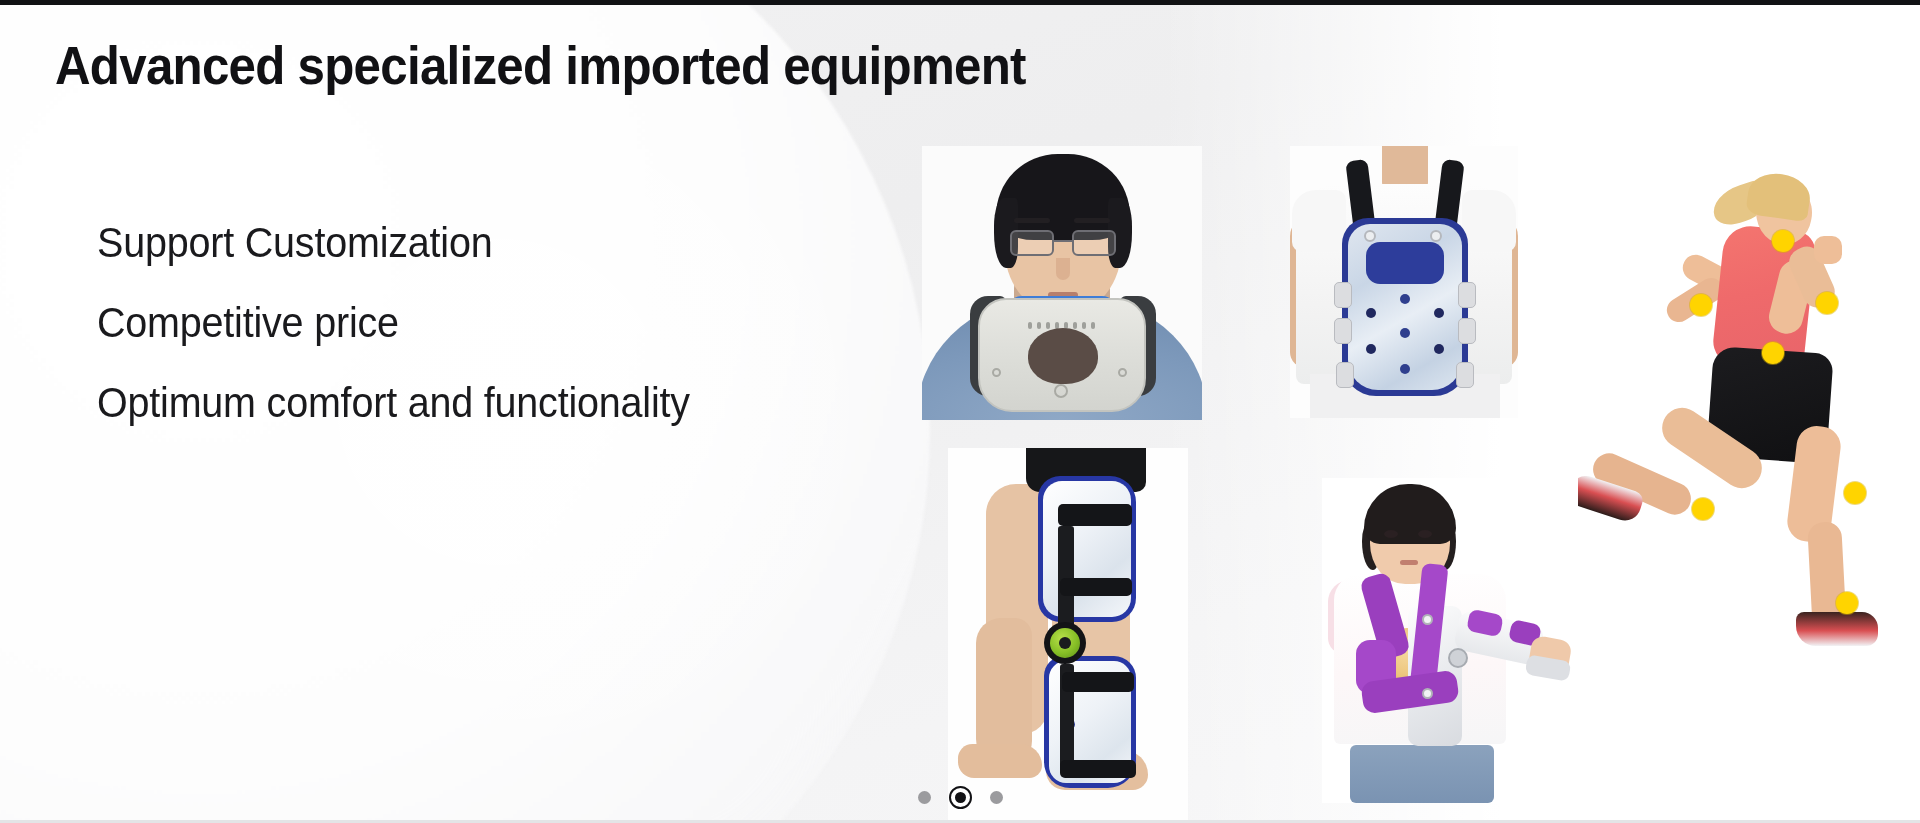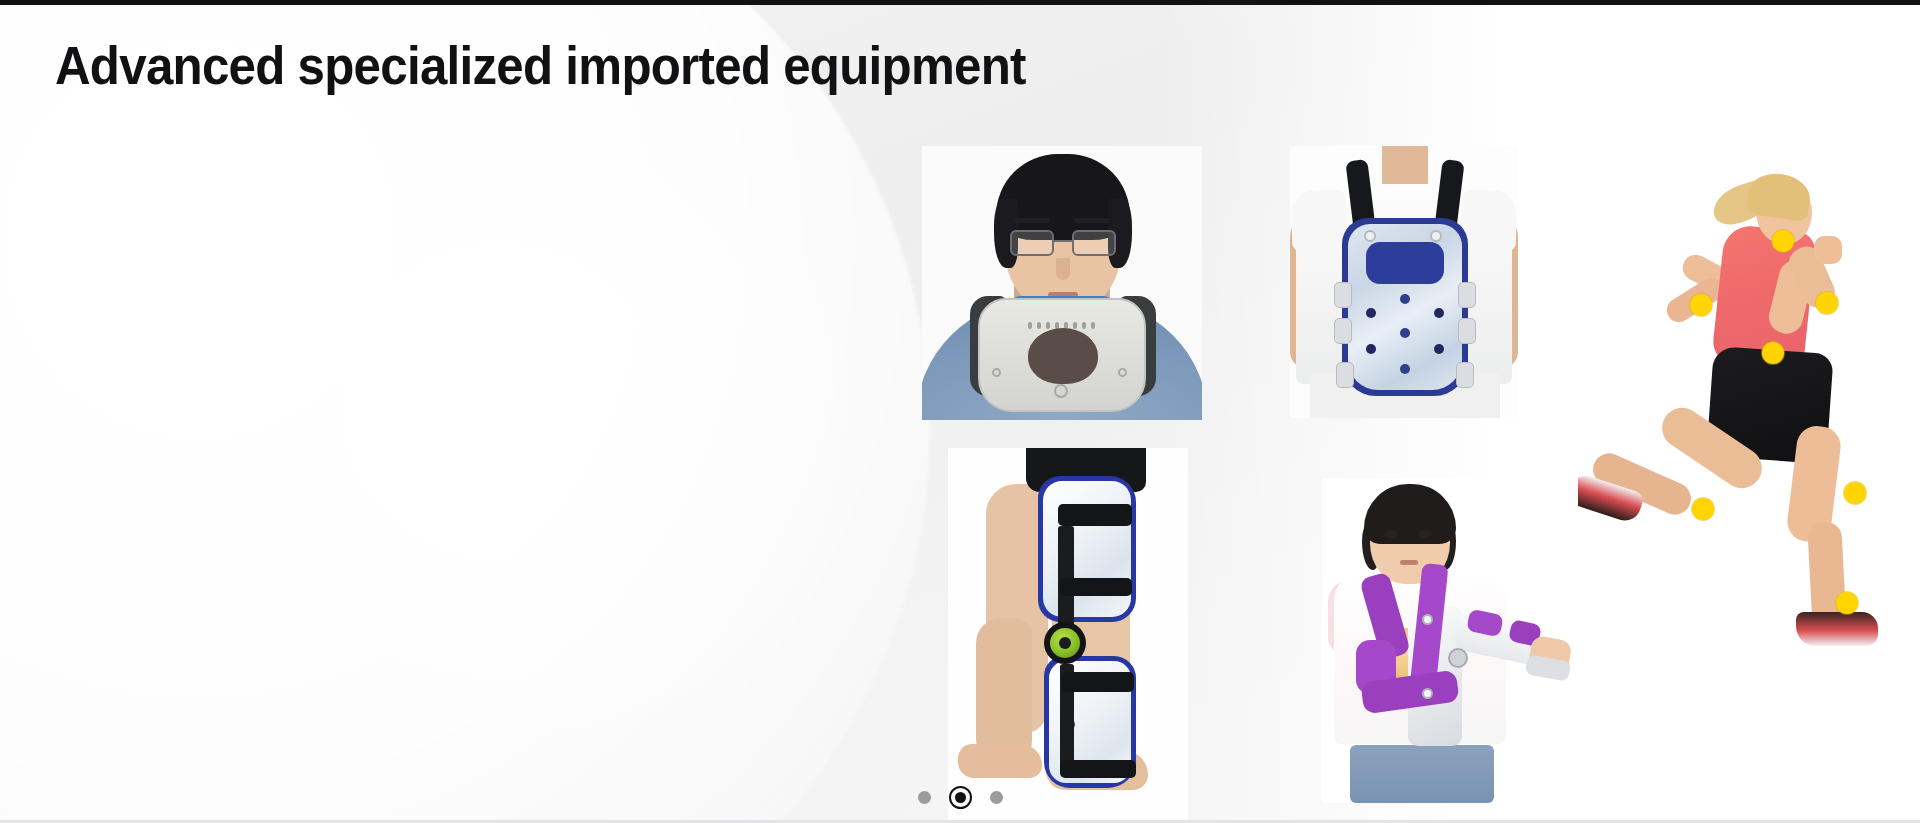--- a/index.html
+++ b/index.html
@@ -260,20 +260,25 @@
 <div id="slide">
 
   <div class="top-bar"></div>
 
   <div class="bg-circle"></div>
   <div class="bg-sheen"></div>
   <div class="bg-wash-right"></div>
 
   <h1 class="headline">Advanced specialized imported equipment</h1>
 
+  <ul class="feature-list">
+    <li class="feature-item">Support Customization</li>
+    <li class="feature-item">Competitive price</li>
+    <li class="feature-item">Optimum comfort and functionality</li>
+  </ul>
 
   <div class="photo" id="photo-cervical-collar">
     <div class="cc-shoulders"></div>
     <div class="cc-neckshadow"></div>
     <div class="cc-head"></div>
     <div class="cc-ear-l"></div>
     <div class="cc-ear-r"></div>
     <div class="cc-hair"></div>
     <div class="cc-hair-side-l"></div>
     <div class="cc-hair-side-r"></div>

